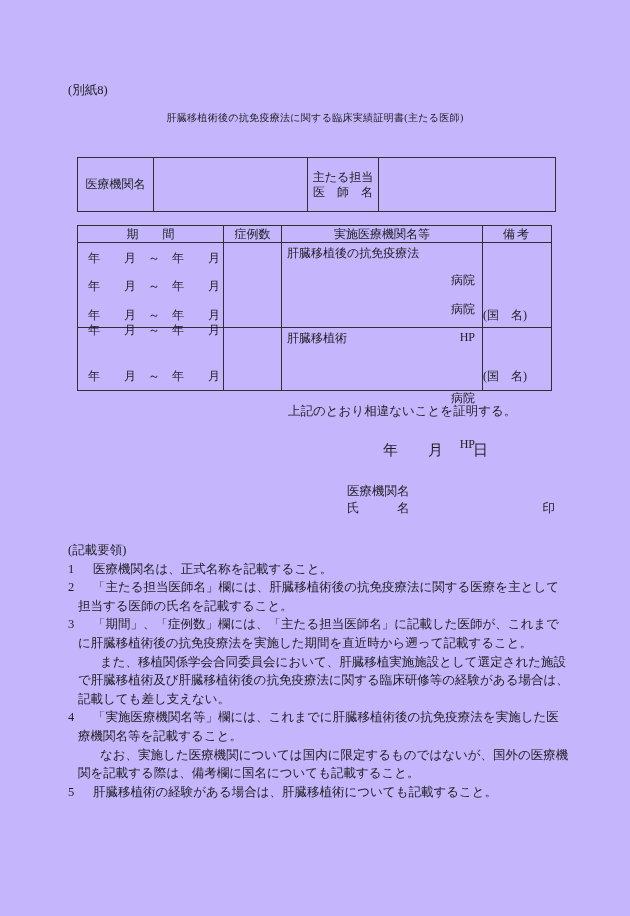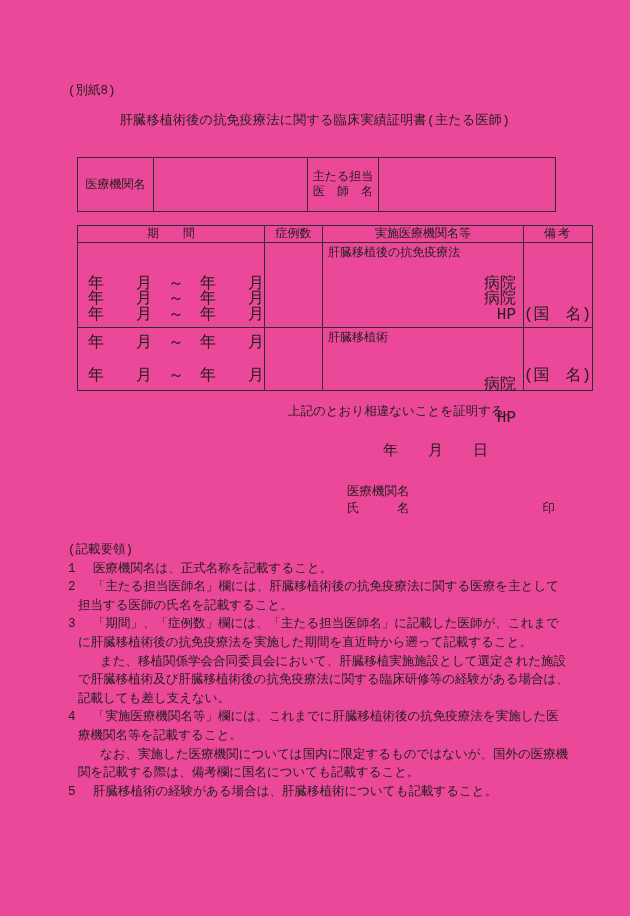--- a/index.html
+++ b/index.html
@@ -1,34 +1,34 @@
 <!DOCTYPE html>
 <html><head>
 <meta charset="utf-8">
 <style>
   html, body { margin: 0; padding: 0; }
   body { background: #ffffff; }
   .page {
     position: relative;
     width: 630px;
     height: 916px;
-    background: #ec4899;
+    background: #c4b5fd;
     color: #1e1e1e;
-    font-family: Liberation Mono, monospace;
+    font-family: Liberation Serif, serif;
     overflow: hidden;
   }
 
   
   .attachment {
     position: absolute; left: 68px; top: 82px;
     font-size: 12.5px;
   }
   .doc-title {
     position: absolute; left: 0; top: 111px; width: 100%;
-    text-align: center; font-size: 13px; letter-spacing: 0.3px;
+    text-align: center; font-size: 10px; letter-spacing: 0.3px;
   }
 
   
   table { border-collapse: collapse; table-layout: fixed; }
   .info-table {
     position: absolute; left: 77px; top: 157px;
   }
   .info-table td {
     border: 1px solid #2f2f2f; padding: 0;
     font-size: 12px; vertical-align: middle;
@@ -52,21 +52,21 @@
   .col-inst     { width: 201px; }
   .col-remarks  { width: 69px; }
   .rt-header th { height: 16px; text-align: center; line-height: 16px; }
   .th-remarks { letter-spacing: 2px; }
 
   .cell { display: flex; flex-direction: column; }
   .cell.sec1 { height: 84px; padding-bottom: 4px; box-sizing: border-box; }
   .cell.sec2 { height: 62px; padding-bottom: 5px; box-sizing: border-box; gap: 16px; }
   .cell.bottom { justify-content: flex-end; }
   .spacer { flex: 1; }
-  .line { line-height: 15.5px; font-size: 16px; white-space: pre; }
+  .line { line-height: 15.5px; font-size: 12px; white-space: pre; margin-top: 13px; }
   .sec2 .line { line-height: 17px; }
   .line.right { text-align: right; padding-right: 7px; }
   .line.center { text-align: left; }
   .pad-l .line { padding-left: 10px; }
   .sec-heading { padding: 3px 0 0 5px; font-size: 12px; line-height: 14px; }
 
   
   .cert-statement { position: absolute; left: 288px; top: 403px; font-size: 12.5px; }
   .cert-date      { position: absolute; left: 383px; top: 441px; font-size: 15px; white-space: pre; }
   .cert-inst      { position: absolute; left: 347px; top: 483px; font-size: 12.5px; }

